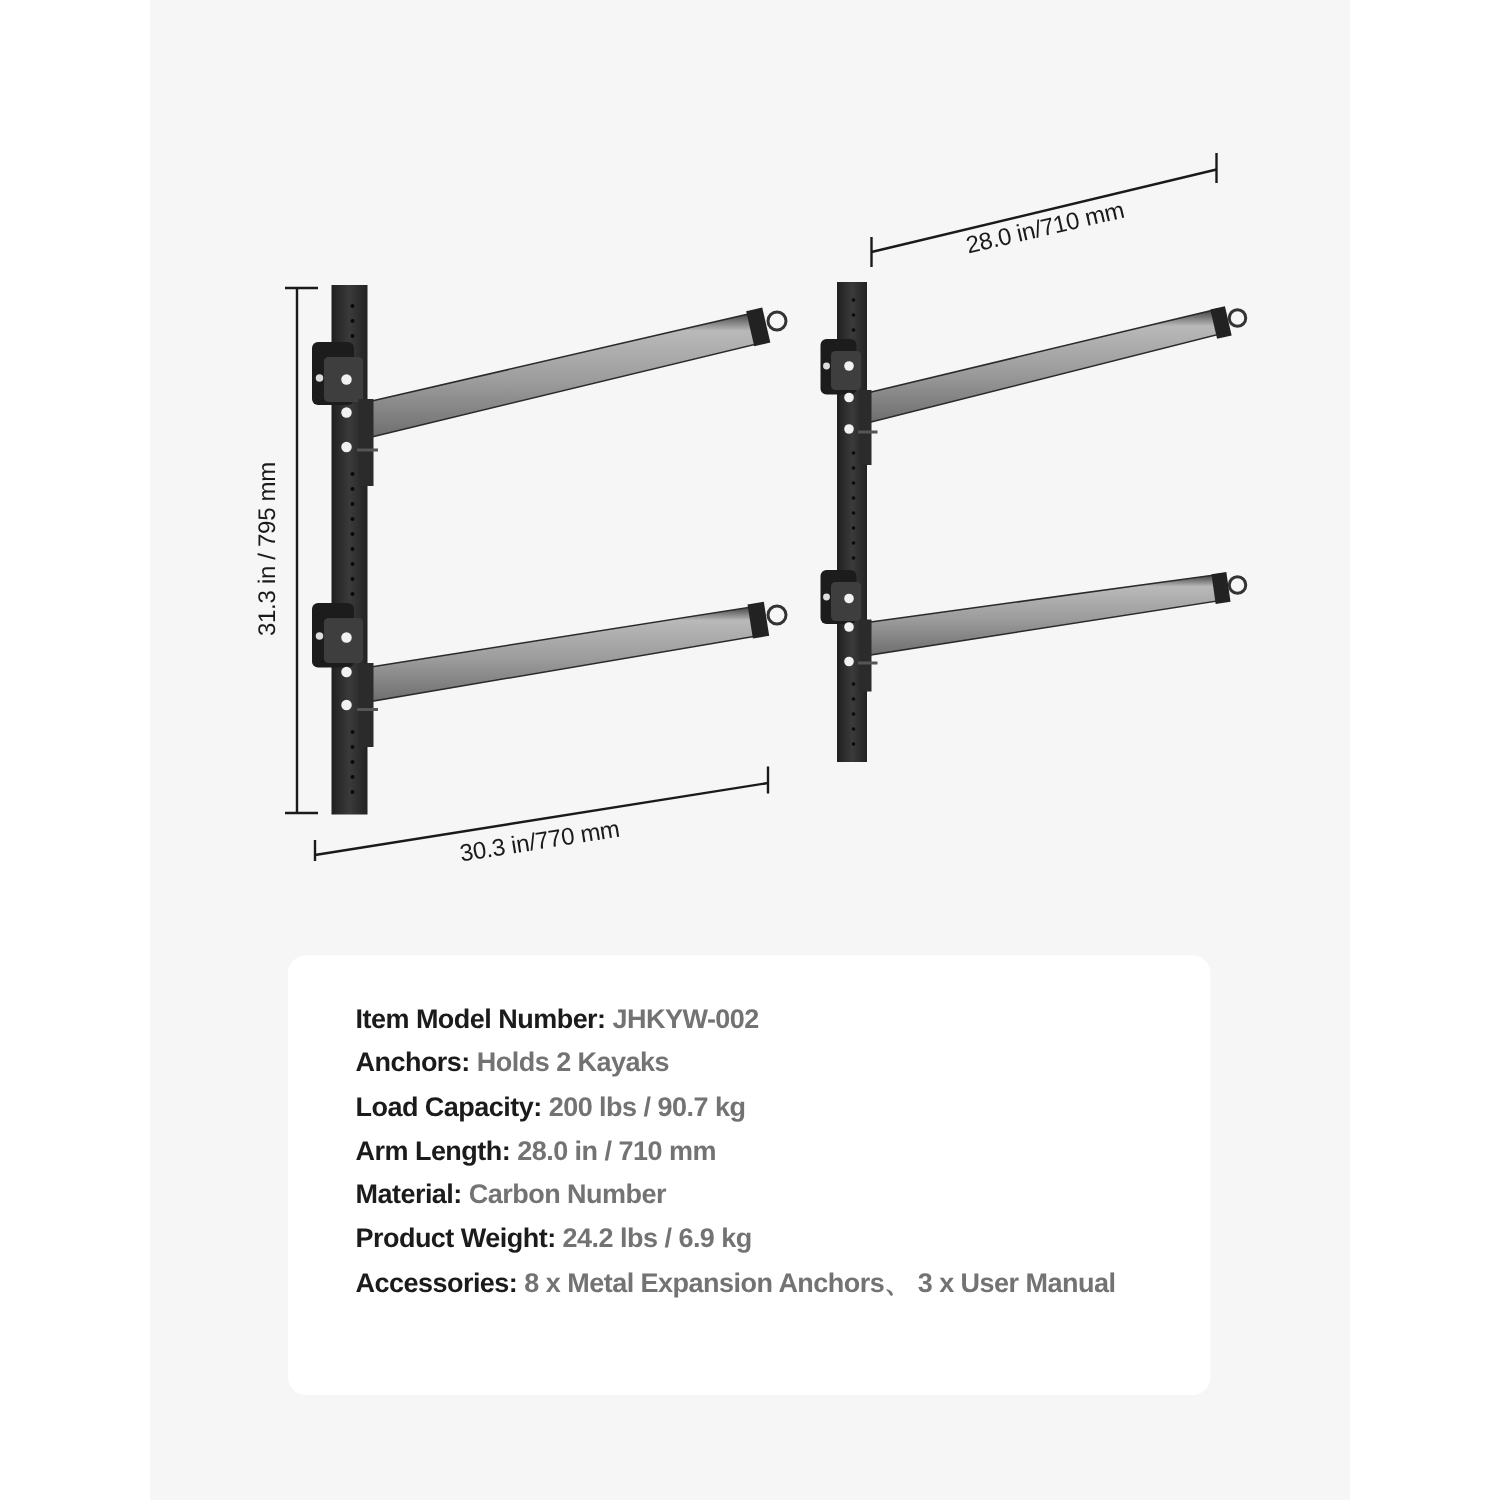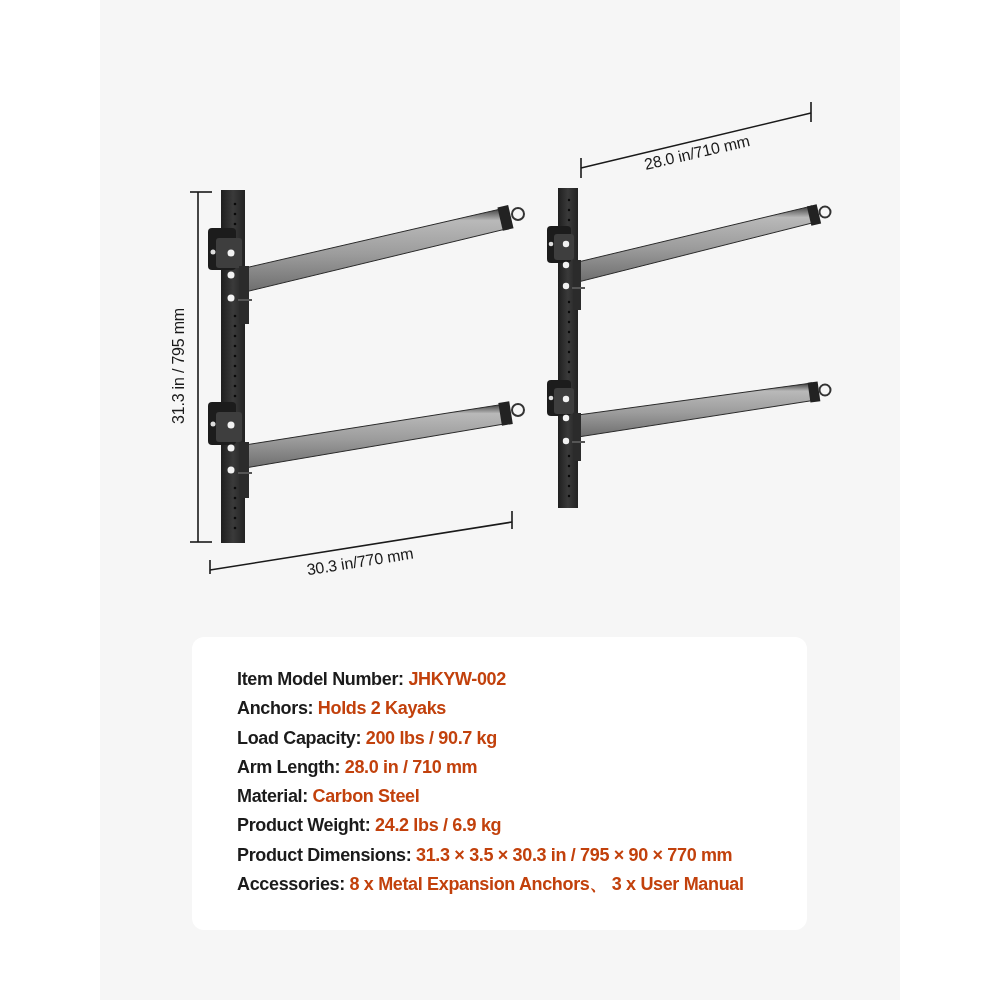--- a/index.html
+++ b/index.html
@@ -20,21 +20,21 @@
   .card {
     position: absolute; left: 192px; top: 637px; width: 615px; height: 293px;
     background: #ffffff; border-radius: 12px;
   }
   .specs { position: absolute; left: 45px; top: 28px; }
   .spec-row {
     font-size: 18px; line-height: 29.3px; color: #1b1b1b; white-space: nowrap;
     letter-spacing: -0.35px;
   }
   .spec-label { font-weight: bold; }
-  .spec-value { color: #c2410c; font-weight: bold; }
+  .spec-value { color: #737373; font-weight: bold; }
 </style>
 </head>
 <body>
 
 <div class="panel"></div>
 
 <div class="figure">
   <svg width="1000" height="640" viewBox="0 0 1000 640">
     <defs>
       <linearGradient id="armGrad" x1="0" y1="0" x2="0" y2="1">
@@ -176,18 +176,17 @@
   <div class="dim-label" style="left:298px; top:553px; width:124px; text-align:center; transform:rotate(-9deg);">30.3 in/770 mm</div>
   <div class="dim-label" style="left:635px; top:144px; width:124px; text-align:center; transform:rotate(-13deg);">28.0 in/710 mm</div>
 </div>
 
 <div class="card">
   <div class="specs">
     <div class="spec-row"><span class="spec-label">Item Model Number: </span><span class="spec-value">JHKYW-002</span></div>
     <div class="spec-row"><span class="spec-label">Anchors: </span><span class="spec-value">Holds 2 Kayaks</span></div>
     <div class="spec-row"><span class="spec-label">Load Capacity: </span><span class="spec-value">200 lbs / 90.7 kg</span></div>
     <div class="spec-row"><span class="spec-label">Arm Length: </span><span class="spec-value">28.0 in / 710 mm</span></div>
-    <div class="spec-row"><span class="spec-label">Material: </span><span class="spec-value">Carbon Steel</span></div>
+    <div class="spec-row"><span class="spec-label">Material: </span><span class="spec-value">Carbon Number</span></div>
     <div class="spec-row"><span class="spec-label">Product Weight: </span><span class="spec-value">24.2 lbs / 6.9 kg</span></div>
-    <div class="spec-row"><span class="spec-label">Product Dimensions: </span><span class="spec-value">31.3 × 3.5 × 30.3 in / 795 × 90 × 770 mm</span></div>
     <div class="spec-row"><span class="spec-label">Accessories: </span><span class="spec-value">8 x Metal Expansion Anchors、 3 x User Manual</span></div>
   </div>
 </div>
 
 </body></html>

